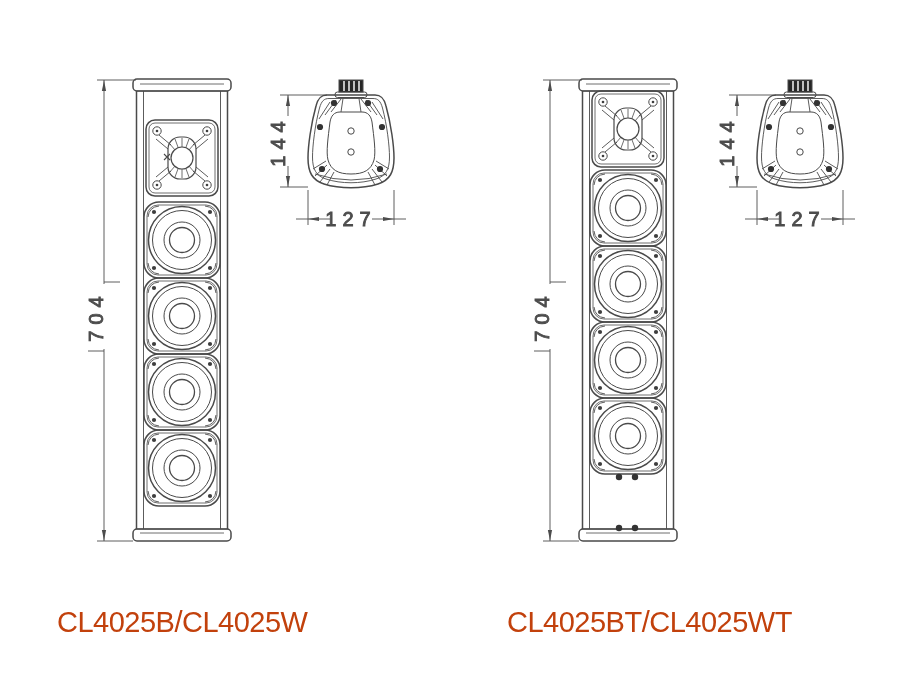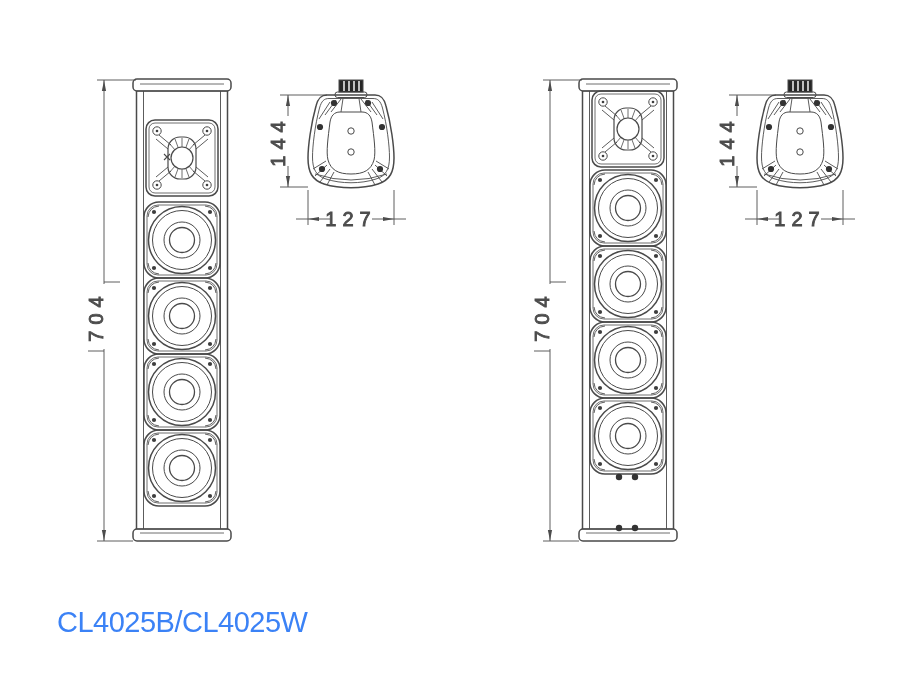--- a/index.html
+++ b/index.html
@@ -2,21 +2,21 @@
 <html><head>
 <meta charset="utf-8">
 <style>
   html,body{margin:0;padding:0;background:#fff;}
   .canvas{
     position:relative;width:900px;height:692px;background:#ffffff;
     font-family:"Liberation Sans", sans-serif;overflow:hidden;
   }
   .canvas svg{position:absolute;left:0;top:0;}
   .model-label{
-    position:absolute;font-size:29px;letter-spacing:-0.5px;color:#3b82f6;
+    position:absolute;font-size:29px;letter-spacing:-0.5px;color:#c2410c;
     white-space:nowrap;font-family:"Liberation Sans", sans-serif;
   }
   .dim-text{
     font-family:"Liberation Sans", sans-serif;
     font-size:20px;letter-spacing:6px;fill:#4c4c4c;
   }
 </style>
 </head>
 <body>
 
@@ -182,13 +182,14 @@
   <g stroke="#4c4c4c" stroke-width="0.9" fill="none">
     <path d="M757,190 L757,225 M843,190 L843,225"></path>
     <path d="M745,219 L779,219 M821,219 L855,219"></path>
     <polygon points="757,219 768,216.9 768,221.1" fill="#4c4c4c" stroke="none"></polygon>
     <polygon points="843,219 832,216.9 832,221.1" fill="#4c4c4c" stroke="none"></polygon>
     <text class="dim-text" text-anchor="middle" x="800" y="226">127</text>
   </g>
 </svg>
 
   <div class="model-label" style="left:57px; top:606px">CL4025B/CL4025W</div>
+  <div class="model-label" style="left:507px; top:606px">CL4025BT/CL4025WT</div>
 </div>
 
 </body></html>

